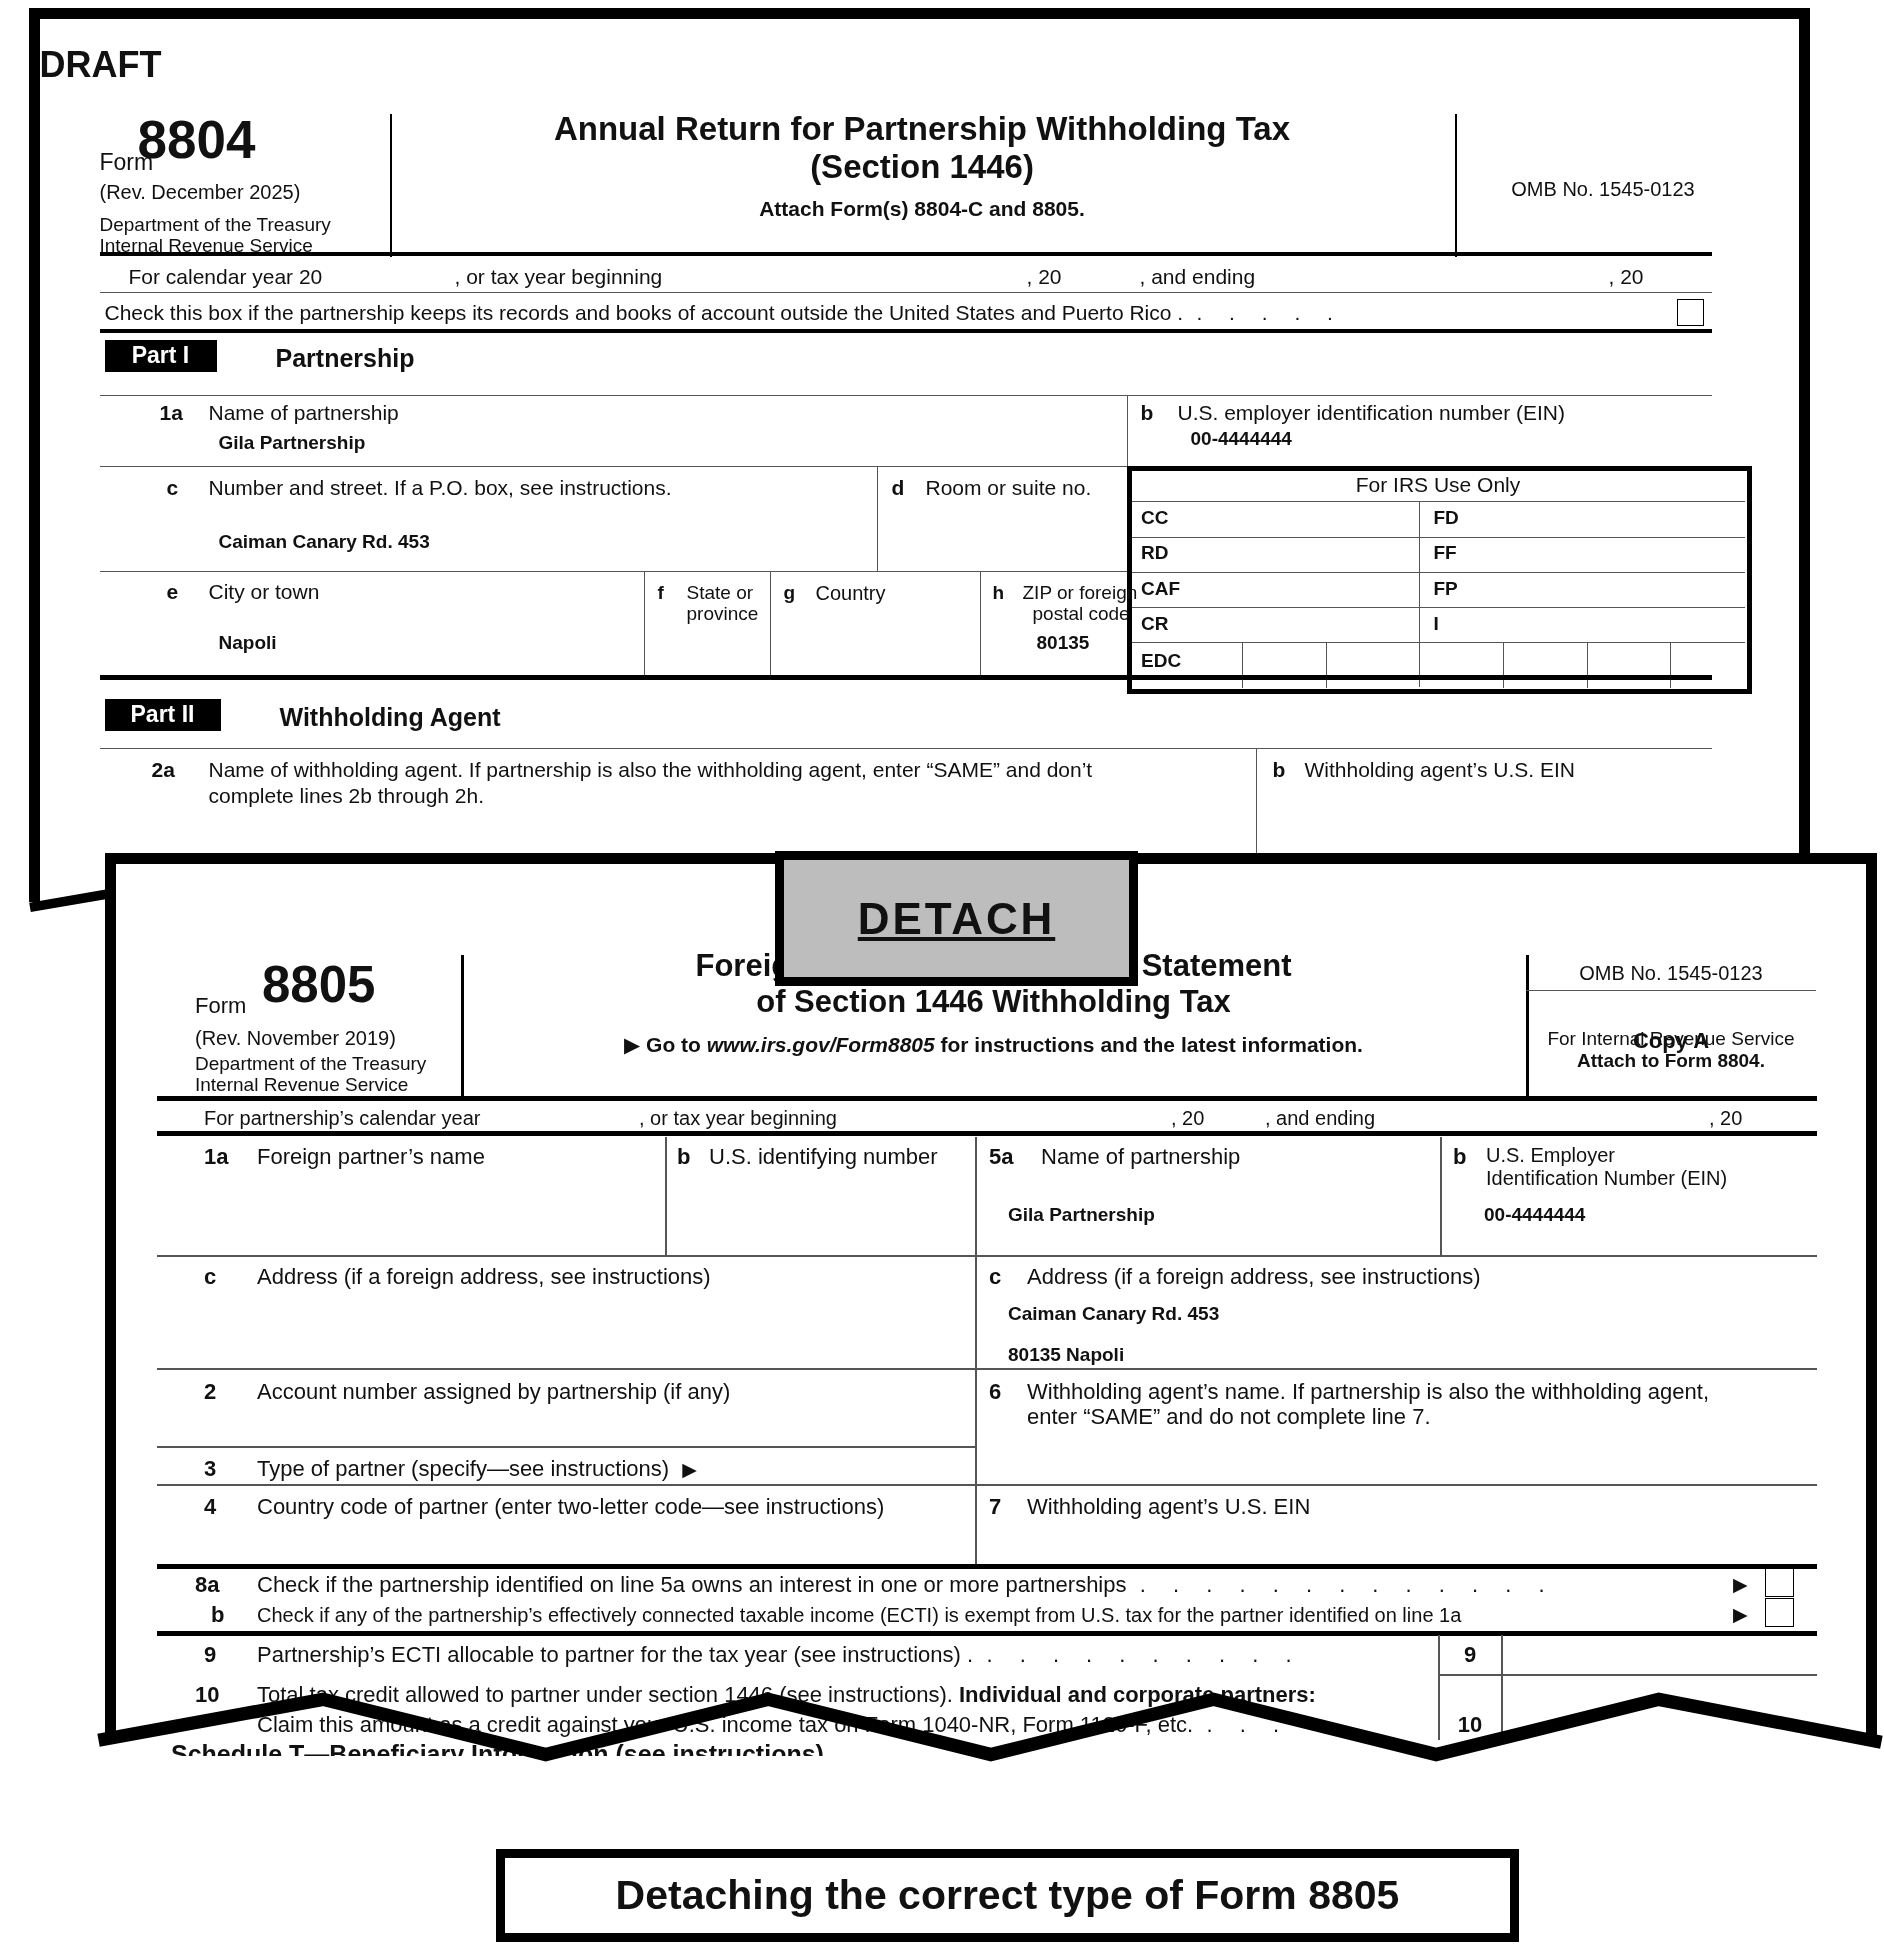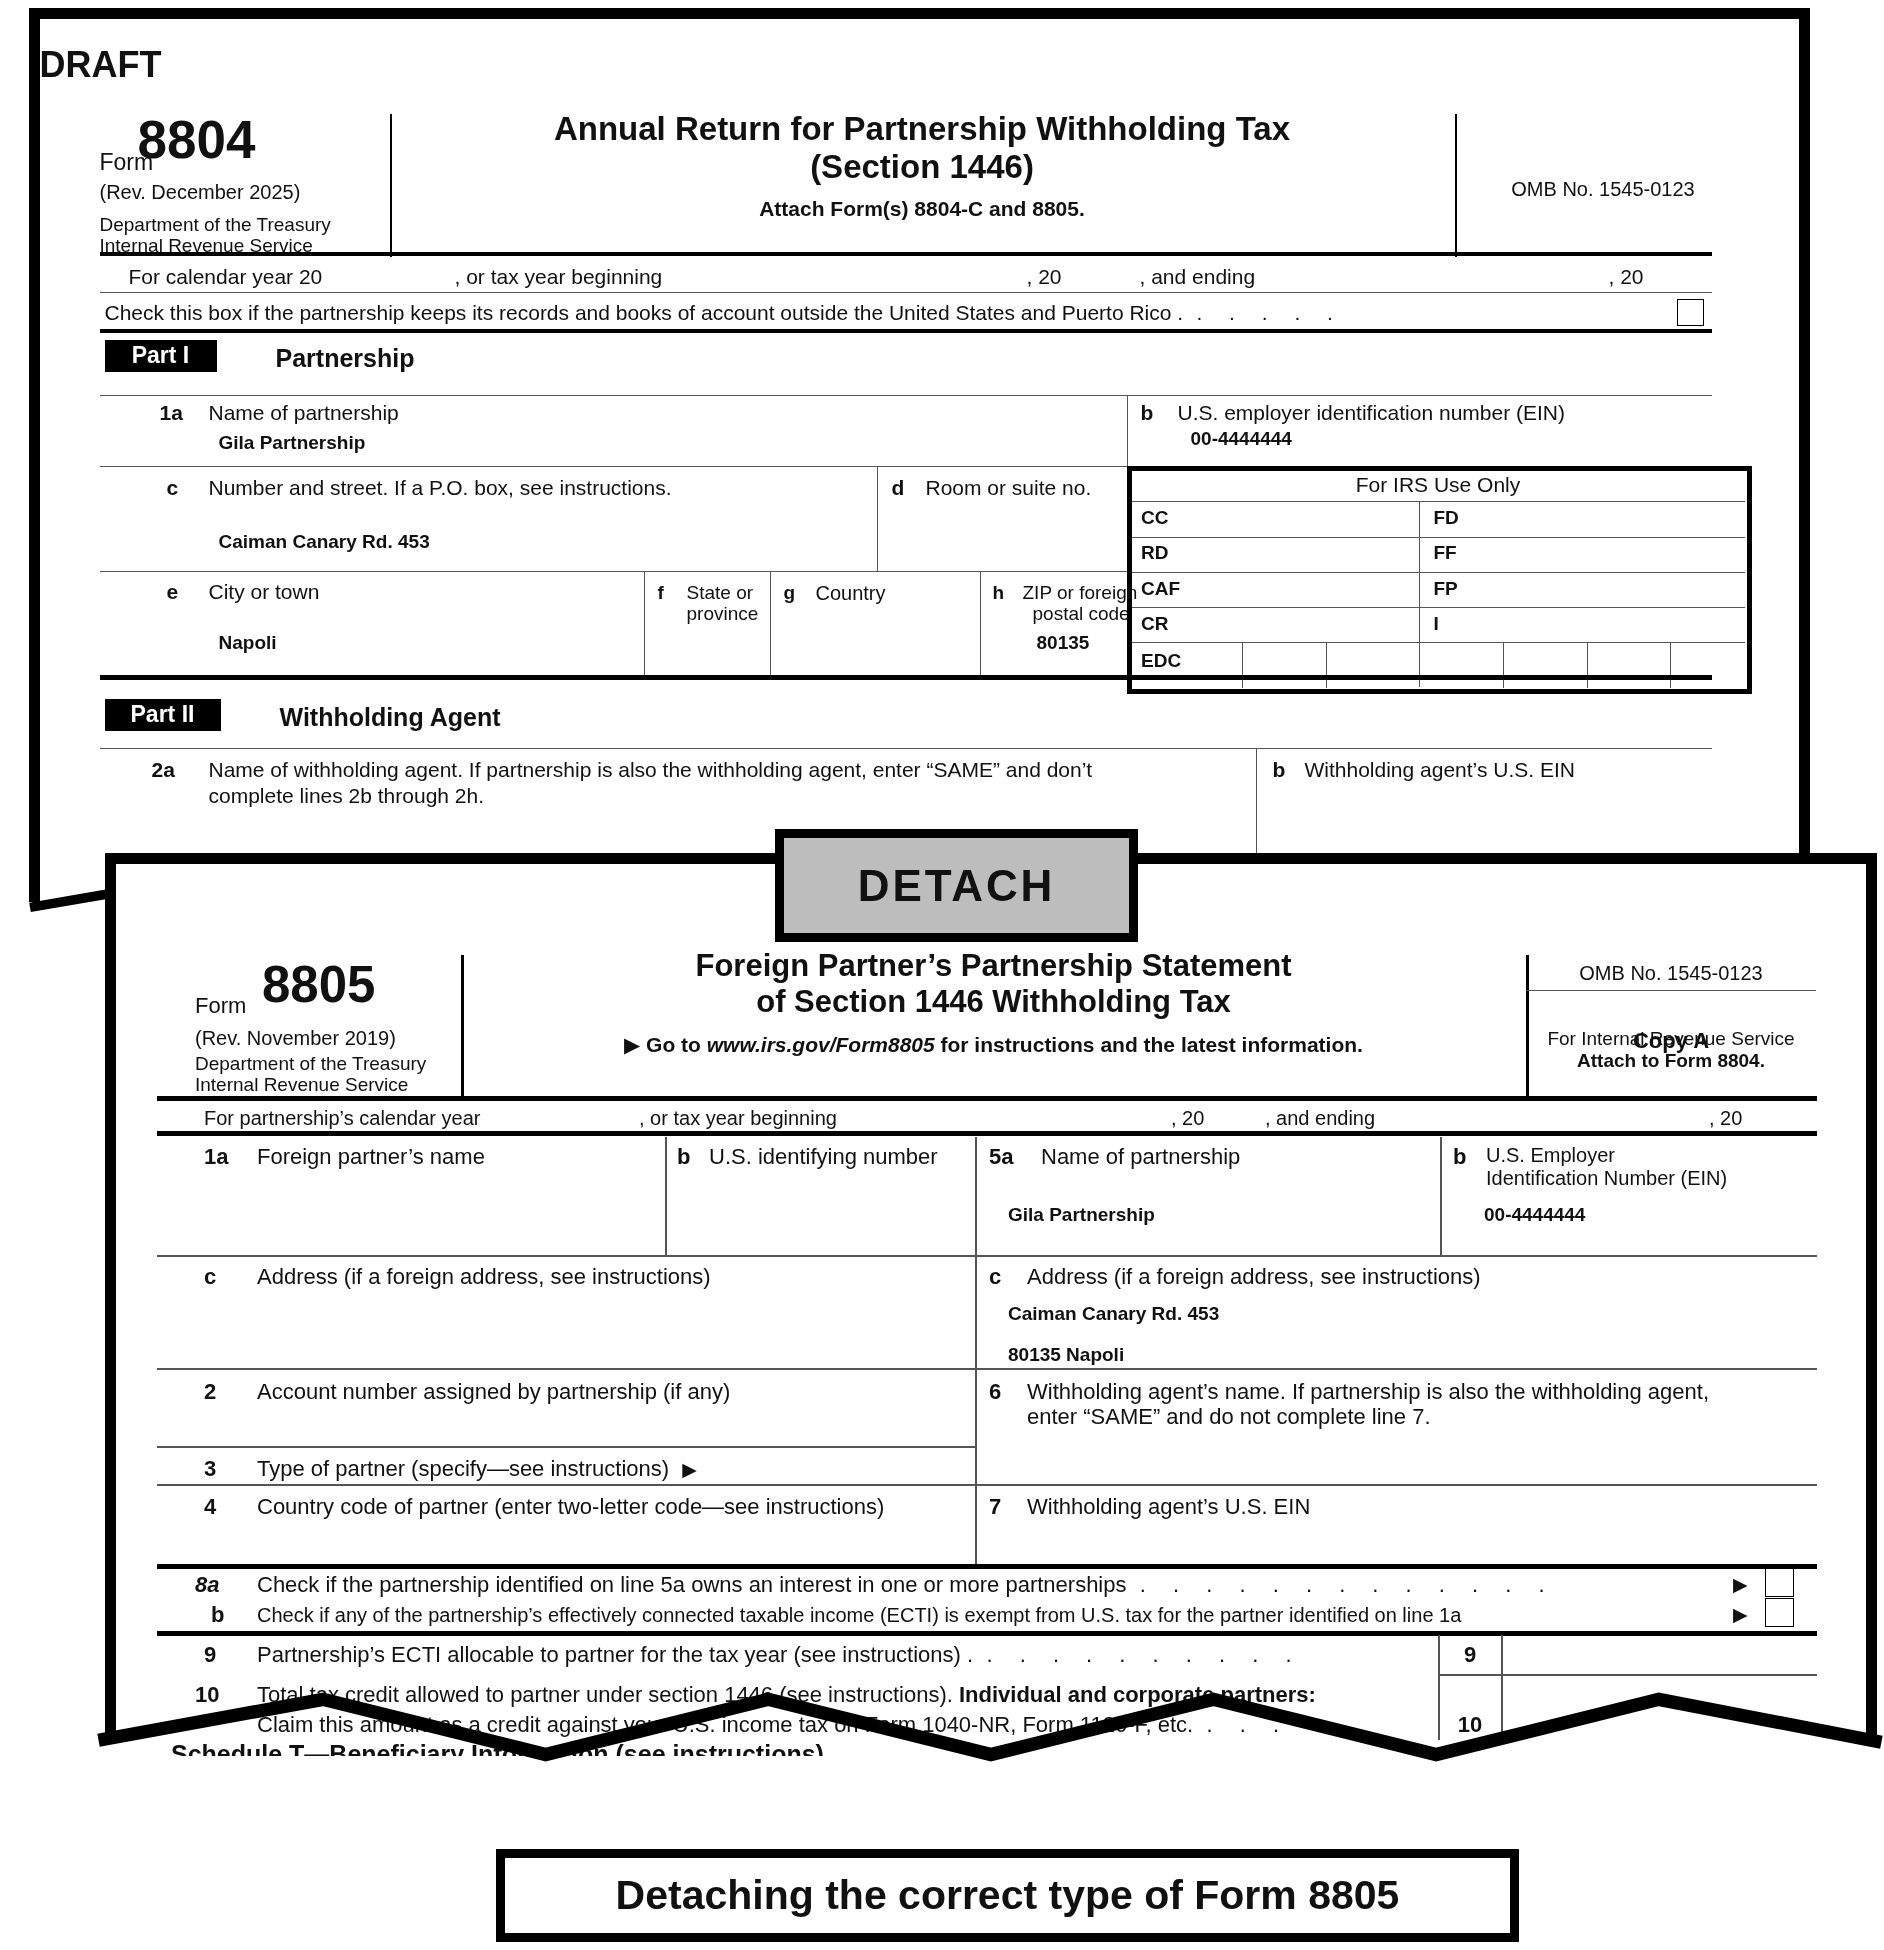--- a/index.html
+++ b/index.html
@@ -21,23 +21,23 @@
   .page{position:absolute;background:#fff;box-sizing:border-box;}
   #page8804{left:28.5px;top:7.6px;width:1781px;height:894px;z-index:1;
             border-top:11.4px solid #000;border-left:11.4px solid #000;border-right:11.4px solid #000;}
   #page8805{left:105px;top:853px;width:1772px;height:887px;z-index:2;
             border:11.4px solid #000;border-bottom:none;}
   .partbox{position:absolute;background:#000;color:#fff;display:flex;align-items:center;justify-content:center;}
   .cb{position:absolute;border:1.9px solid #000;background:#fff;}
   .leaders{word-spacing:21px;padding-left:13.3px;}
   .irsbox{position:absolute;border:5.7px solid #000;background:#fff;box-sizing:border-box;}
   .flow{position:absolute;white-space:nowrap;}
-  #detach{position:absolute;left:775px;top:829px;width:363px;height:113px;background:#bdbdbd;
+  #detach{position:absolute;left:775px;top:851px;width:363px;height:135px;background:#bdbdbd;
           border:9.5px solid #000;box-sizing:border-box;z-index:4;display:flex;align-items:center;
-          justify-content:center;letter-spacing:2.9px;}
+          justify-content:center;letter-spacing:2.9px;text-decoration:underline;}
   #caption{position:absolute;left:496px;top:1849px;width:1023px;height:93px;border:9.5px solid #000;
            box-sizing:border-box;z-index:1;display:flex;align-items:center;justify-content:center;}
   #sliver{position:absolute;left:171px;top:1742px;width:904px;height:14.3px;overflow:hidden;z-index:2;}
   svg{position:absolute;}
 </style>
 </head>
 <body>
 
 <div id="canvas">
 
@@ -217,21 +217,21 @@
     <div class="t s23 b" style="left:88px;top:592px;">3</div>
     <div class="flow s23" style="left:141px;top:592px;"><span>Type of partner (specify—see instructions)</span><span class="s20" style="margin-left:13.3px;">▶</span></div>
     <div class="hl" style="left:41px;top:620px;width:1660px;"></div>
 
     <div class="t s23 b" style="left:88px;top:630px;">4</div>
     <div class="t s23" style="left:141px;top:630px;">Country code of partner (enter two-letter code—see instructions)</div>
     <div class="t s23 b" style="left:873px;top:630px;">7</div>
     <div class="t s23" style="left:911px;top:630px;">Withholding agent’s U.S. EIN</div>
     <div class="hk" style="left:41px;top:700px;width:1660px;"></div>
 
-    <div class="t s23 b" style="left:79px;top:708px;font-style:italic;">8a</div>
+    <div class="t s23 b" style="left:79px;top:708px;">8a</div>
     <div class="flow s23" style="left:141px;top:708px;"><span>Check if the partnership identified on line 5a owns an interest in one or more partnerships</span><span class="leaders">. . . . . . . . . . . . .</span></div>
     <div class="t s20" style="left:1617px;top:710px;">▶</div>
     <div class="cb" style="left:1649px;top:704px;width:27px;height:27px;"></div>
     <div class="t s23 b" style="left:95px;top:738px;">b</div>
     <div class="t s21" style="left:141px;top:740px;">Check if any of the partnership’s effectively connected taxable income (ECTI) is exempt from U.S. tax for the partner identified on line 1a</div>
     <div class="t s20" style="left:1617px;top:740px;">▶</div>
     <div class="cb" style="left:1649px;top:734px;width:27px;height:27px;"></div>
     <div class="hk" style="left:41px;top:767px;width:1660px;"></div>
 
     <div class="t s23 b" style="left:88px;top:778px;">9</div>

